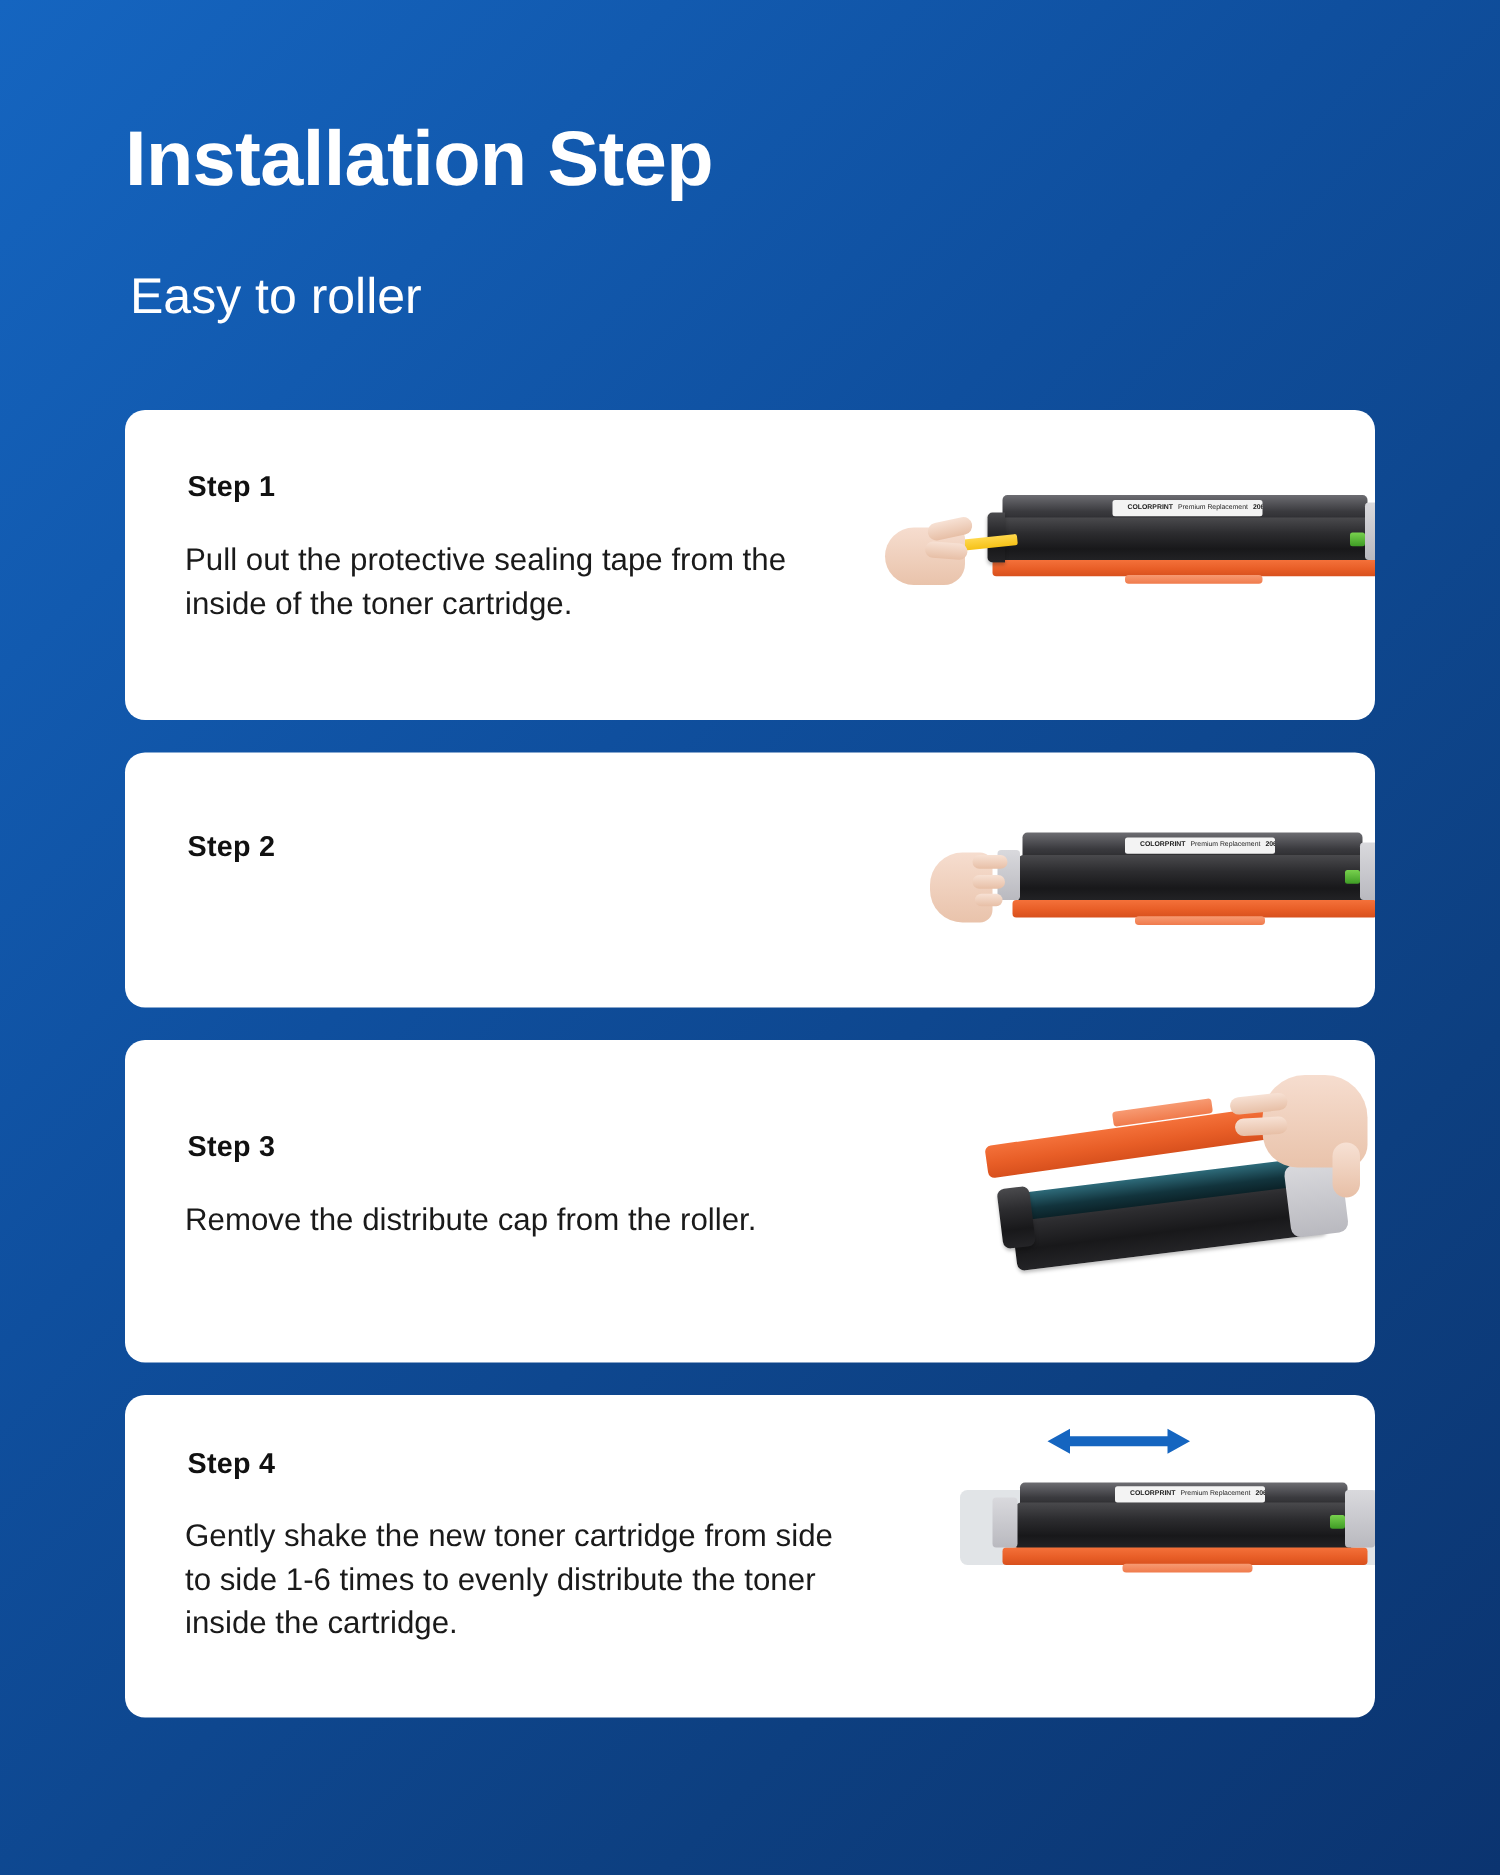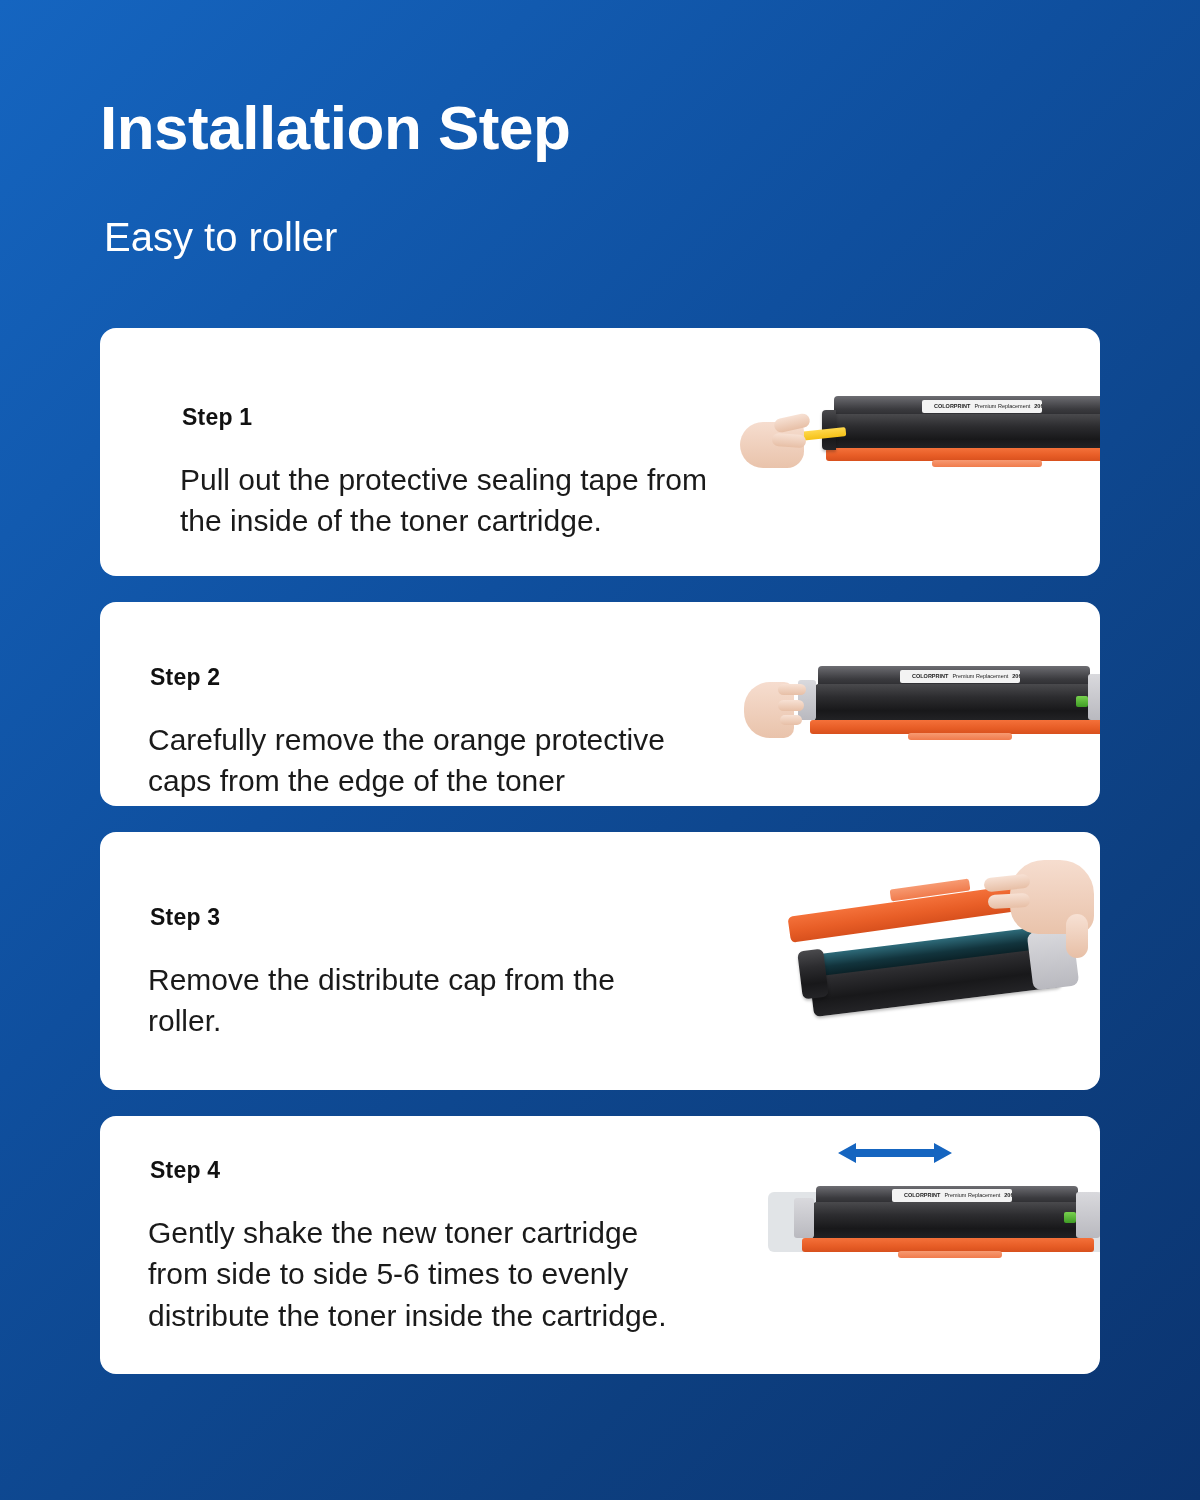--- a/index.html
+++ b/index.html
@@ -56,36 +56,36 @@
     padding: 56px 20px 20px 48px;
   }
   .step-label {
     font-size: 23px;
     font-weight: bold;
     color: #111111;
     margin: 0 0 28px 2px;
     letter-spacing: 0.2px;
   }
   .step-desc {
-    font-size: 30px;
+    font-size: 25px;
     color: #1a1a1a;
     line-height: 1.38;
     margin: 0;
     font-weight: normal;
   }
   .card-art {
     flex: 1;
     position: relative;
   }
   .c1 { height: 248px; }
   .c2 { height: 204px; }
   .c3 { height: 258px; }
   .c4 { height: 258px; }
 
-  .c1 .card-text { padding-top: 76px; margin-left: 32px; }
+  .c1 .card-text { padding-top: 48px; }
   .c2 .card-text { padding-top: 62px; }
   .c3 .card-text { padding-top: 72px; }
   .c4 .card-text { padding-top: 41px; }
 
   .cart {
     position: absolute;
     border-radius: 4px;
   }
   .cart-body {
     background: linear-gradient(180deg,#4a4a4d 0%, #2c2c2f 35%, #18181a 70%, #242427 100%);
@@ -207,21 +207,20 @@
           <div class="hand" style="left:-72px; top:32px; width:64px; height:46px; border-radius:30px 12px 22px 30px;"></div>
           <div class="finger" style="left:-38px; top:26px; width:36px; height:14px; transform:rotate(-12deg);"></div>
           <div class="finger" style="left:-40px; top:44px; width:34px; height:13px; transform:rotate(4deg);"></div>
         </div>
       </div>
     </div>
 
     <div class="card c2">
       <div class="card-text">
         <div class="step-label">Step 2</div>
-        <p class="step-desc">Carefully remove the orange protective caps from the edge of the toner cartridge.</p>
       </div>
       <div class="card-art">
         <div style="position:absolute; left:78px; top:58px; width:360px; height:120px;">
           <div class="cart cart-top" style="left:40px; top:6px; width:272px; height:22px;"></div>
           <div class="cart cart-body" style="left:36px; top:24px; width:280px; height:38px;"></div>
           <div class="cart cart-orange" style="left:32px; top:60px; width:292px; height:14px;"></div>
           <div class="cart cart-orange-light" style="left:130px; top:73px; width:104px; height:7px;"></div>
           <div class="cart cart-grey" style="left:310px; top:14px; width:24px; height:46px;"></div>
           <div class="cart cart-green" style="left:298px; top:36px; width:12px; height:11px;"></div>
           <div class="cart cart-grey" style="left:20px; top:20px; width:18px; height:40px;"></div>
@@ -262,21 +261,21 @@
           <div class="finger" style="left:214px; top:22px; width:46px; height:14px; transform:rotate(-6deg);"></div>
           <div class="finger" style="left:218px; top:40px; width:42px; height:14px; transform:rotate(-3deg);"></div>
           <div class="finger" style="left:296px; top:60px; width:22px; height:44px; border-radius:12px;"></div>
         </div>
       </div>
     </div>
 
     <div class="card c4">
       <div class="card-text">
         <div class="step-label">Step 4</div>
-        <p class="step-desc">Gently shake the new toner cartridge from side to side 5-6 times to evenly distribute the toner inside the cartridge.</p>
+        <p class="step-desc">Gently shake the new toner cartridge from side to side 1-6 times to evenly distribute the toner inside the cartridge.</p>
       </div>
       <div class="card-art">
 
         <div class="arrow-row" style="left:130px; top:24px; width:130px; height:26px;">
           <svg width="130" height="26" viewBox="0 0 130 26">
             <defs></defs>
             <path d="M8 13 L26 3 L26 9 L104 9 L104 3 L122 13 L104 23 L104 17 L26 17 L26 23 Z" fill="#1565c0"></path>
           </svg>
         </div>
         <div style="position:absolute; left:60px; top:50px; width:380px; height:130px;">

